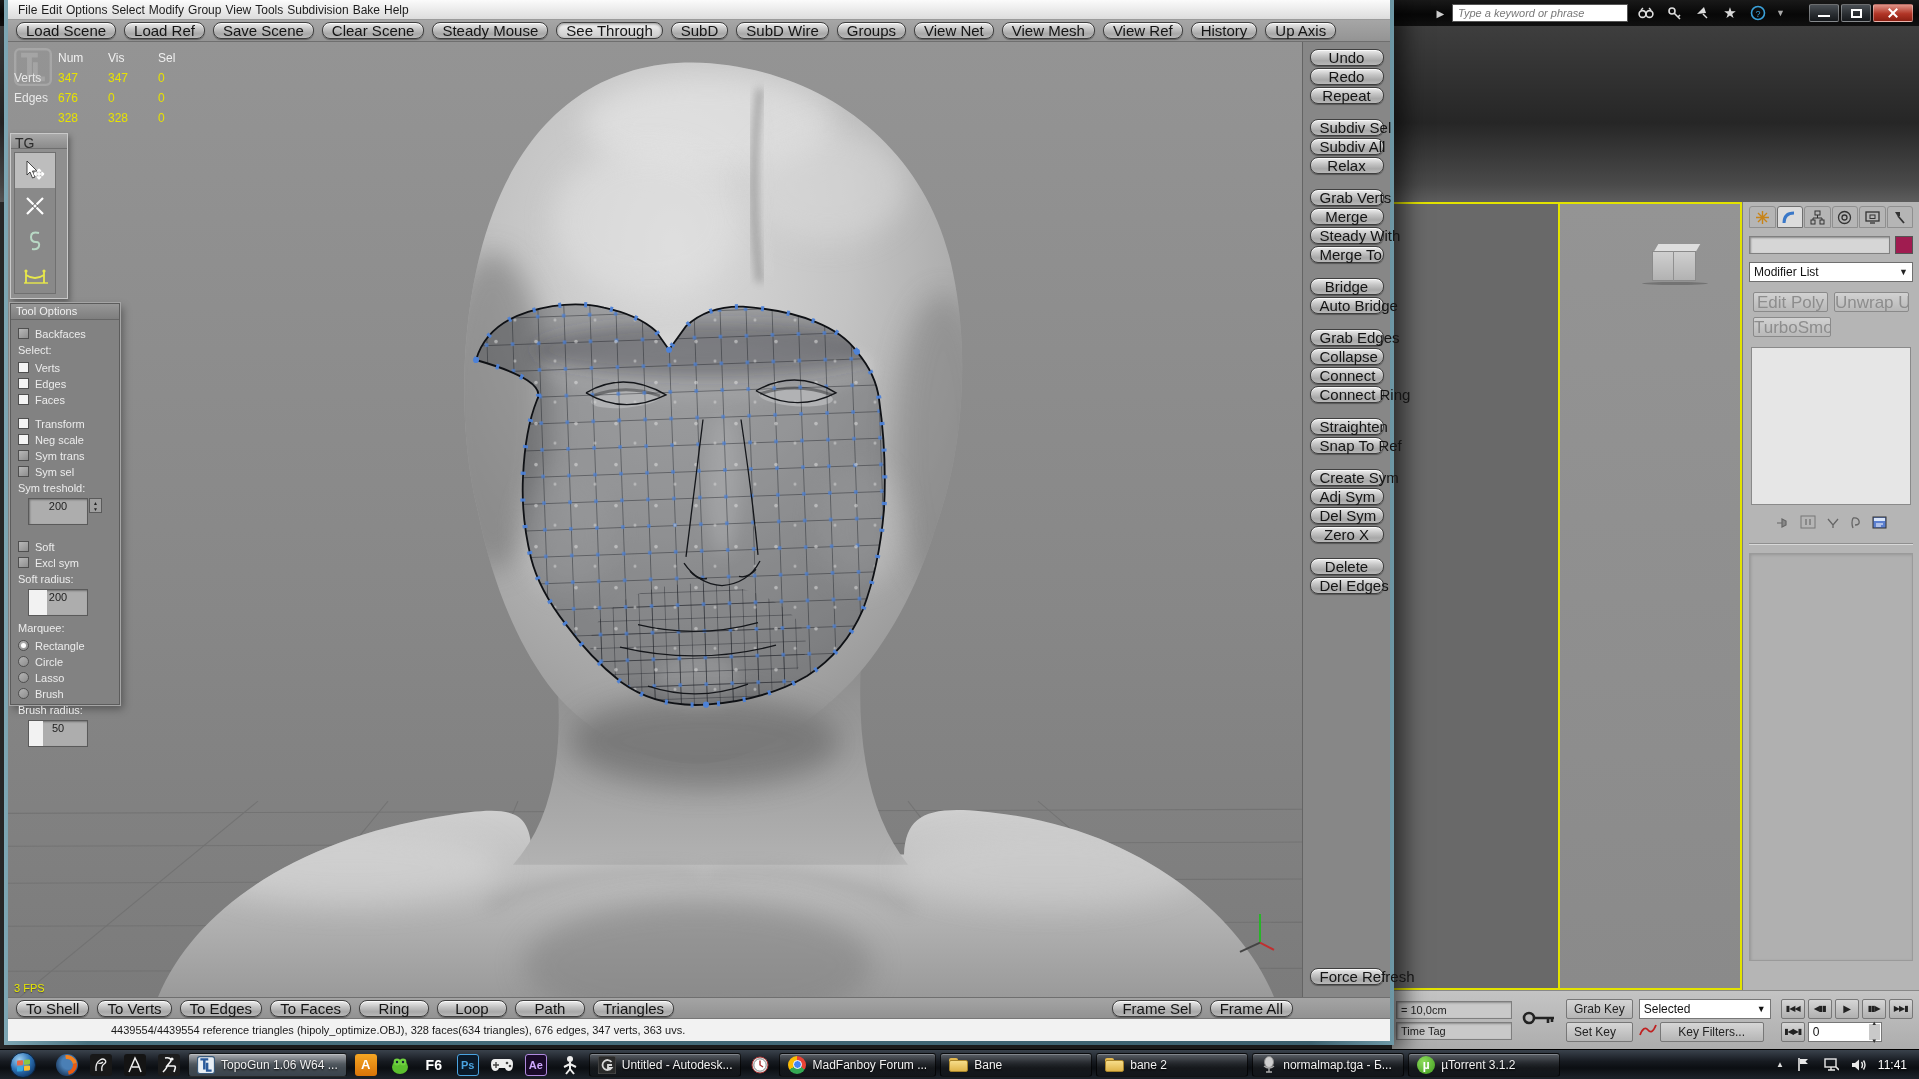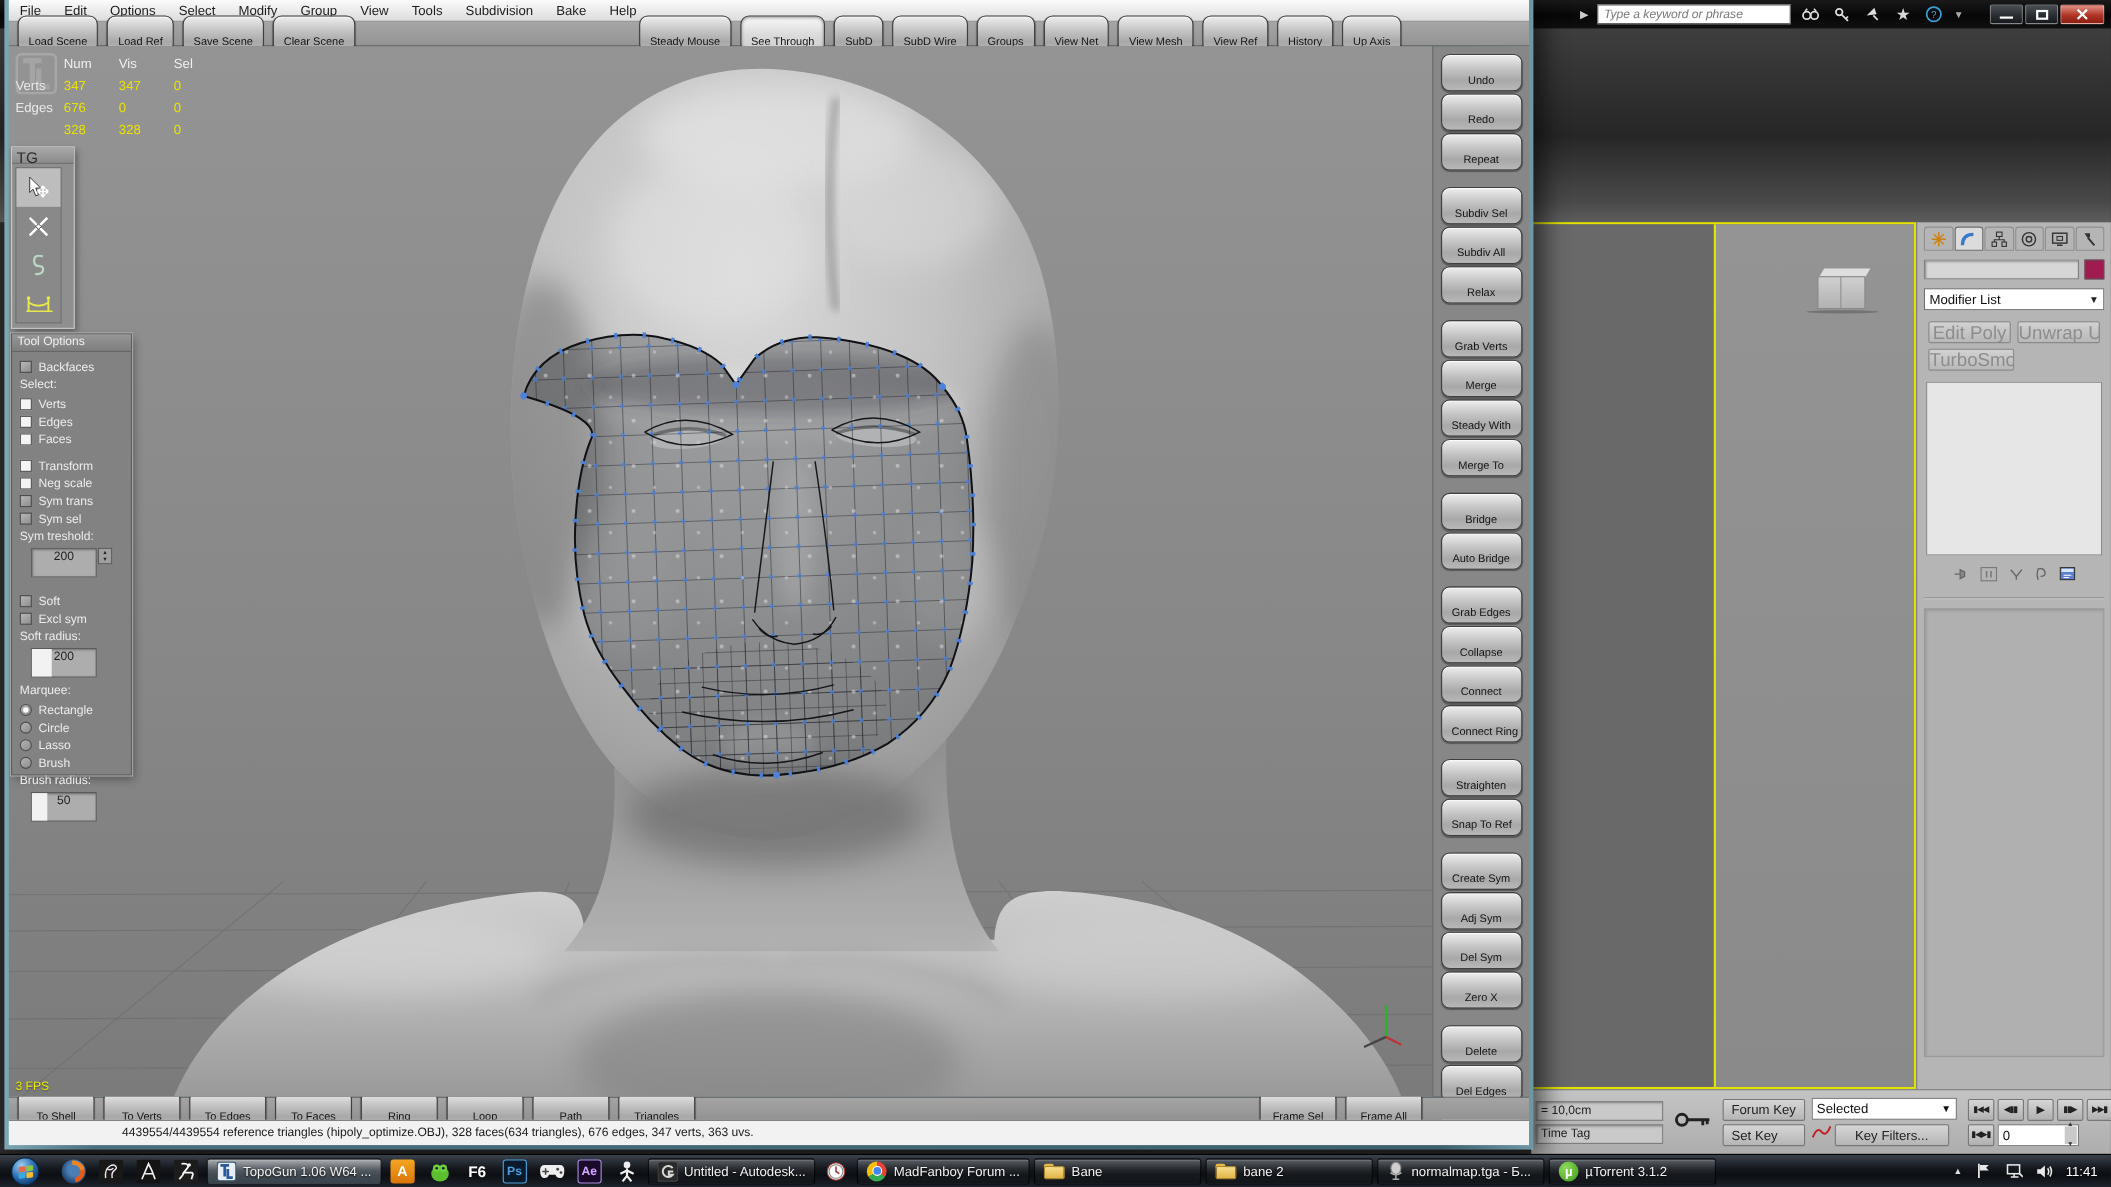--- a/index.html
+++ b/index.html
@@ -61,24 +61,24 @@
 #tg-window{position:absolute;left:4px;top:0;width:1390px;height:1045px;z-index:5;background:linear-gradient(90deg,#7ea7b4,#48707e 6%,#3c606e 94%,#6e98a6);padding:0 4px 4px;box-shadow:10px 6px 22px rgba(0,0,0,.6);display:flex;flex-direction:column;}
 .tg-titlebar{height:24px;background:linear-gradient(180deg,#4e5a62,#232a30 42%,#11161a 58%,#27313a),radial-gradient(ellipse at 75% 0%,rgba(120,210,220,.3),transparent 60%);display:flex;align-items:center;padding-left:6px;position:relative;}
 .tg-title{color:#f2f2f2;font-size:12px;margin-left:7px;text-shadow:0 1px 3px #000;white-space:nowrap;}
 .tg-winbtns{position:absolute;right:4px;top:0;display:flex;gap:1px;}
 .twb{width:29px;height:17px;border:1px solid rgba(255,255,255,.4);border-top:none;border-radius:0 0 4px 4px;background:linear-gradient(180deg,rgba(140,150,160,.5),rgba(20,25,30,.55) 60%,rgba(90,100,110,.4));position:relative;}
 .twb.close{width:45px;background:linear-gradient(180deg,#eb9d8d,#c33d27 55%,#911c0c);}
 .twb .bar{position:absolute;left:9px;width:10px;bottom:4px;height:3px;background:#fff;box-shadow:0 1px 1px #000;}
 .twb .box{position:absolute;left:9px;top:4px;width:10px;height:8px;border:2px solid #fff;}
 .twb .x1,.twb .x2{position:absolute;left:50%;top:50%;width:11px;height:2px;background:#fff;transform:translate(-50%,-50%) rotate(45deg);}
 .twb .x2{transform:translate(-50%,-50%) rotate(-45deg);}
-.tg-menubar{height:20px;background:linear-gradient(180deg,#fbfbfb,#dcdcdc);border-bottom:1px solid #9a9a9a;display:flex;align-items:center;gap:21px;padding-left:10px;}
+.tg-menubar{height:20px;background:linear-gradient(180deg,#fbfbfb,#dcdcdc);border-bottom:1px solid #9a9a9a;display:flex;align-items:center;gap:4px;padding-left:10px;}
 .tg-menu{font-size:12px;color:#1c1c1c;}
 .tg-toolbar{height:22px;background:linear-gradient(180deg,#a6a6a6,#949494);display:flex;align-items:center;gap:8px;padding:0 116px 0 8px;border-bottom:1px solid #6f6f6f;}
-.tgbtn{height:17px;border:1px solid #3f3f3f;border-radius:8px;background:linear-gradient(180deg,#eeeeee,#c4c4c4 40%,#a8a8a8 72%,#b8b8b8);box-shadow:0 1px 1px rgba(0,0,0,.35),inset 0 1px 0 rgba(255,255,255,.75);font-size:10px;line-height:15px;padding:16px 9px;color:#141414;white-space:nowrap;}
+.tgbtn{height:17px;border:1px solid #3f3f3f;border-radius:8px;background:linear-gradient(180deg,#eeeeee,#c4c4c4 40%,#a8a8a8 72%,#b8b8b8);box-shadow:0 1px 1px rgba(0,0,0,.35),inset 0 1px 0 rgba(255,255,255,.75);font-size:15px;line-height:15px;padding:0 9px;color:#141414;white-space:nowrap;}
 .tgbtn.active{background:linear-gradient(180deg,#f8f8f8,#dadada 55%,#cccccc);box-shadow:inset 0 1px 3px rgba(0,0,0,.45);}
 .tb-spacer{margin-left:auto;}
 .tg-main{flex:1;display:flex;min-height:0;}
 .tg-viewport{flex:1;position:relative;background:#8a8a8a;overflow:hidden;}
 #vp-svg{position:absolute;inset:0;width:100%;height:100%;}
 
 
 .tg-stats{position:absolute;left:4px;top:6px;color:#eaeaea;font-size:12px;}
 .stats-grid{display:grid;grid-template-columns:44px 50px 50px 42px;grid-auto-rows:20px;align-items:center;}
 .stats-grid .hd{color:#f0f0f0;}
@@ -281,21 +281,21 @@
   <div class="max-bottom">
     <div class="mb-col">
       <div class="mb-field">= 10,0cm</div>
       <div class="mb-field">Time Tag</div>
     </div>
     <span style="margin:0 4px;"><svg width="34" height="18" viewBox="0 0 34 18">
           <circle cx="7" cy="9" r="5" fill="none" stroke="#222" stroke-width="2.6"></circle>
           <path d="M12 9 H32 M26 9 V14 M30 9 V13" stroke="#222" stroke-width="2.6"></path>
         </svg></span>
     <div class="mb-col">
-      <div class="mb-btn">Forum Key</div>
+      <div class="mb-btn">Grab Key</div>
       <div class="mb-btn">Set Key</div>
     </div>
     <div class="mb-col">
       <div class="mb-drop">
           <span>Selected</span>
           <span style="font-size:9px;">▼</span>
         </div>
       <div class="mb-row">
         <span><svg width="18" height="16" viewBox="0 0 18 16">
               <path d="M1 13 Q5 3 9 8 Q13 13 17 3" fill="none" stroke="#c02020" stroke-width="1.8"></path>

